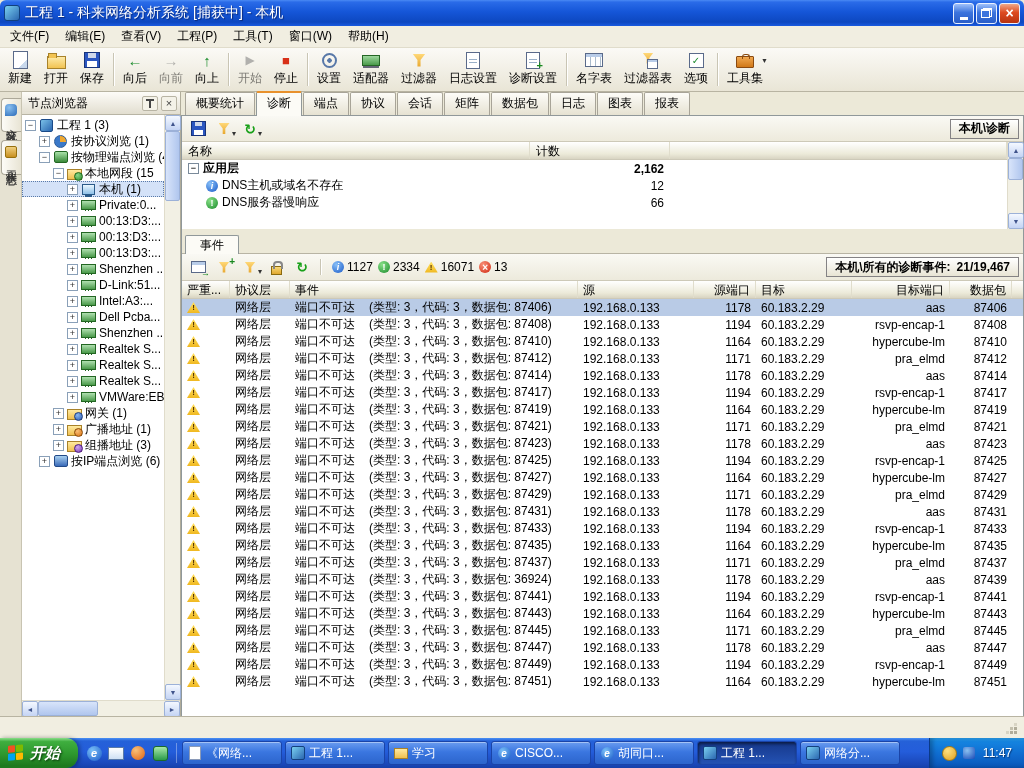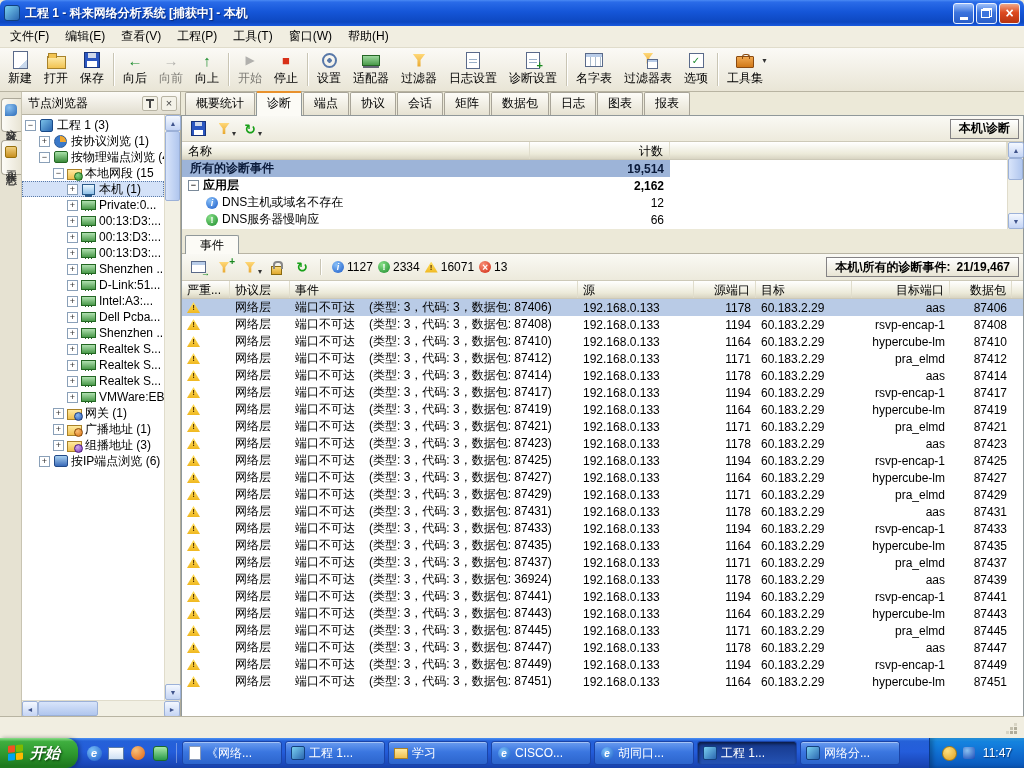--- a/index.html
+++ b/index.html
@@ -4,21 +4,21 @@
 <style>
 *{margin:0;padding:0;box-sizing:border-box}
 html,body{width:1024px;height:768px;overflow:hidden}
 body{font-family:"Liberation Sans","DejaVu Sans",sans-serif;font-size:12px;color:#000;background:#000}
 #screen{width:1024px;height:768px;display:flex;flex-direction:column;position:relative}
 #window{flex:1;display:flex;flex-direction:column;min-height:0;background:#ece9d8;overflow:hidden}
 
 
 .titlebar{height:26px;flex:none;display:flex;align-items:center;gap:5px;padding:0 4px;border-radius:6px 6px 0 0;
  background:linear-gradient(180deg,#4a8af4 0%,#2a6be8 8%,#1556d8 45%,#0d47c0 85%,#1a5ae0 100%)}
-.title-text{flex:1;color:#fff;font-weight:bold;font-size:12px;text-shadow:1px 1px 1px #0a2a7a;white-space:nowrap;overflow:hidden}
+.title-text{flex:1;color:#fff;font-weight:normal;font-size:14px;text-shadow:1px 1px 1px #0a2a7a;white-space:nowrap;overflow:hidden}
 .app-icon{width:16px;height:16px;border-radius:3px;background:linear-gradient(135deg,#7ad0f0,#2a66b0);border:1px solid #11407e;flex:none}
 .wbtn{width:21px;height:21px;margin-left:2px;border:1px solid #e8f0ff;border-radius:3px;display:flex;align-items:center;justify-content:center;color:#fff;flex:none;
  background:linear-gradient(180deg,#9ec0fa 0%,#3c74dd 45%,#2a5ec8 100%);font-weight:bold}
 .wbtn.close{background:linear-gradient(180deg,#f0a888 0%,#dd4a20 45%,#b83310 100%);font-size:14px;line-height:1}
 .glyph-minimize{width:8px;height:3px;background:#fff;align-self:flex-end;margin-bottom:3px}
 .glyph-restore{position:relative;width:11px;height:10px}
 .glyph-restore::before{content:'';position:absolute;right:0;top:0;width:7px;height:6px;border:1px solid #fff;border-top-width:2px}
 .glyph-restore::after{content:'';position:absolute;left:0;bottom:0;width:7px;height:6px;border:1px solid #fff;border-top-width:2px;background:#3c74dd}
 
 
@@ -121,21 +121,21 @@
 .m-lock::before{content:'';width:9px;height:7px;margin-top:6px;background:linear-gradient(#f8d878,#e0a830);border:1px solid #8a6a10}
 .m-lock::after{content:'';position:absolute;top:3px;left:7px;width:6px;height:6px;border:2px solid #888;border-bottom:none;border-radius:4px 4px 0 0}
 .bar-sep{width:1px;height:16px;background:#c9c5b4;box-shadow:1px 0 0 #fff;margin:0 4px;flex:none}
 .scope{margin-left:auto;height:20px;padding:0 8px;border:1px solid #848284;background:linear-gradient(#ffffff,#e8e4d4);font-weight:bold;display:flex;align-items:center;gap:6px;white-space:nowrap}
 
 
 .summary{height:90px;flex:none;display:flex;border-bottom:3px solid #ece9d8}
 .sumtable{flex:1;background:#fff;display:flex;flex-direction:column;min-width:0;overflow:hidden}
 .sumhead{height:18px;flex:none;display:grid;grid-template-columns:348px 140px 1fr;background:linear-gradient(#ffffff,#ecead9 70%,#d8d4c2);border-bottom:1px solid #cdc9b8}
 .sh{padding:1px 6px;border-right:1px solid #e0ddcc;white-space:nowrap;overflow:hidden}
-.sh.r{text-align:right}
+.sh.r{}
 .srow{height:17px;display:grid;grid-template-columns:348px 140px 1fr}
 .srow.bold{font-weight:bold}
 .s-name{display:flex;align-items:center;height:100%;gap:4px;white-space:nowrap;overflow:hidden}
 .s-count{display:flex;align-items:center;justify-content:flex-end;height:100%;padding-right:6px}
 .srow.sel .s-name,.srow.sel .s-count{background:#9db4d8;color:#0a1a3a}
 
 
 .sico{position:relative;display:inline-flex;align-items:center;justify-content:center;flex:none}
 .icon-collapse-box::before{content:'−';width:9px;height:9px;border:1px solid #7a8a9a;background:#fff;color:#333;font-size:9px;line-height:7px;display:flex;align-items:center;justify-content:center}
 .icon-info::before{content:'i';width:12px;height:12px;border-radius:50%;background:radial-gradient(circle at 35% 30%,#88c0f8,#1a5ac8);color:#fff;font-weight:bold;font-style:italic;font-size:9px;display:flex;align-items:center;justify-content:center}
@@ -484,27 +484,20 @@
           </div>
 
           <div class="summary">
             <div class="sumtable">
               <div class="sumhead" id="sumhead">
                   <span class="sh">名称</span>
                   <span class="sh r">计数</span>
                   <span class="sh"></span>
                 </div>
               <div id="sumrows">
-                  <div class="srow sel bold">
-                    <span class="s-name" style="padding-left: 8px;">
-                      <span>所有的诊断事件</span>
-                    </span>
-                    <span class="s-count">19,514</span>
-                    <span></span>
-                  </div>
                   <div class="srow bold">
                     <span class="s-name" style="padding-left: 6px;">
                       <span class="sico icon-collapse-box"></span>
                       <span>应用层</span>
                     </span>
                     <span class="s-count">2,162</span>
                     <span></span>
                   </div>
                   <div class="srow">
                     <span class="s-name" style="padding-left: 24px;">

